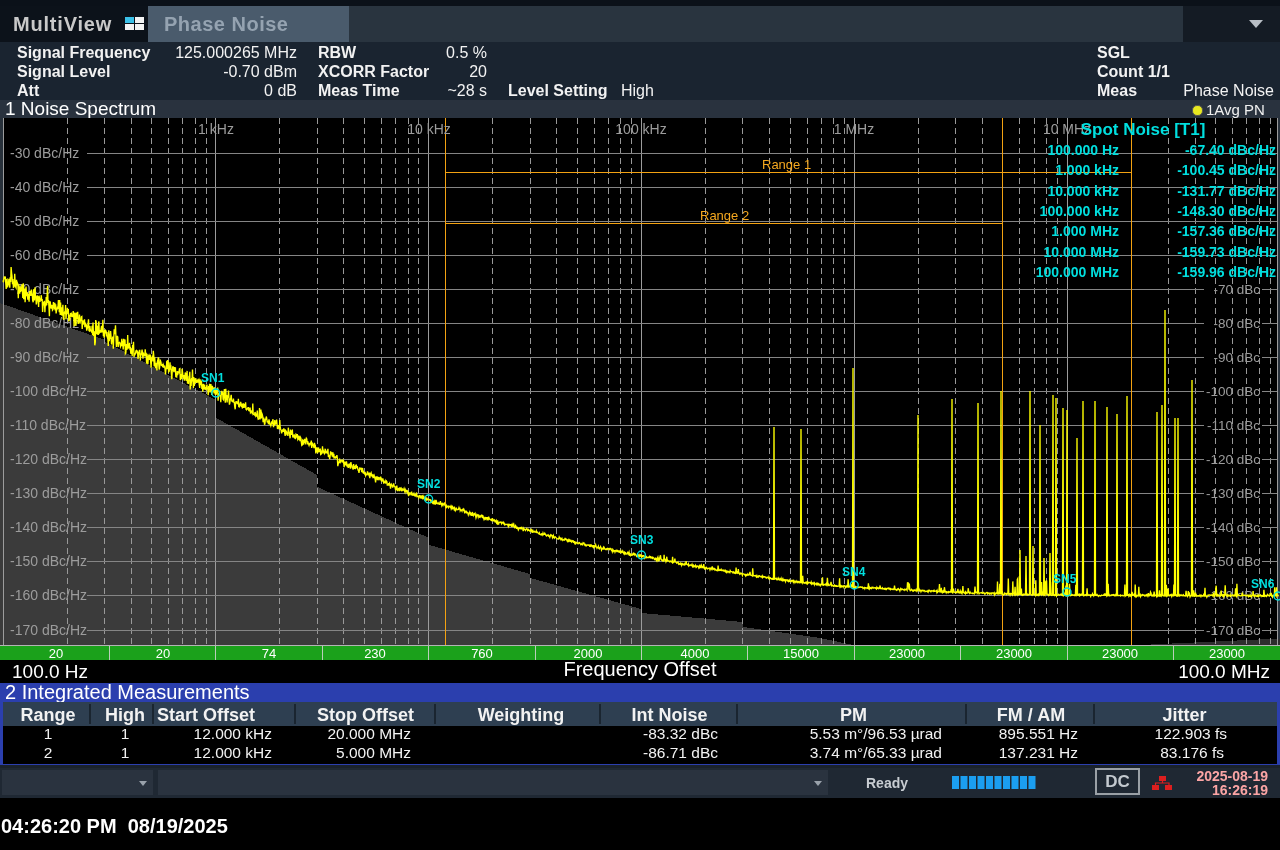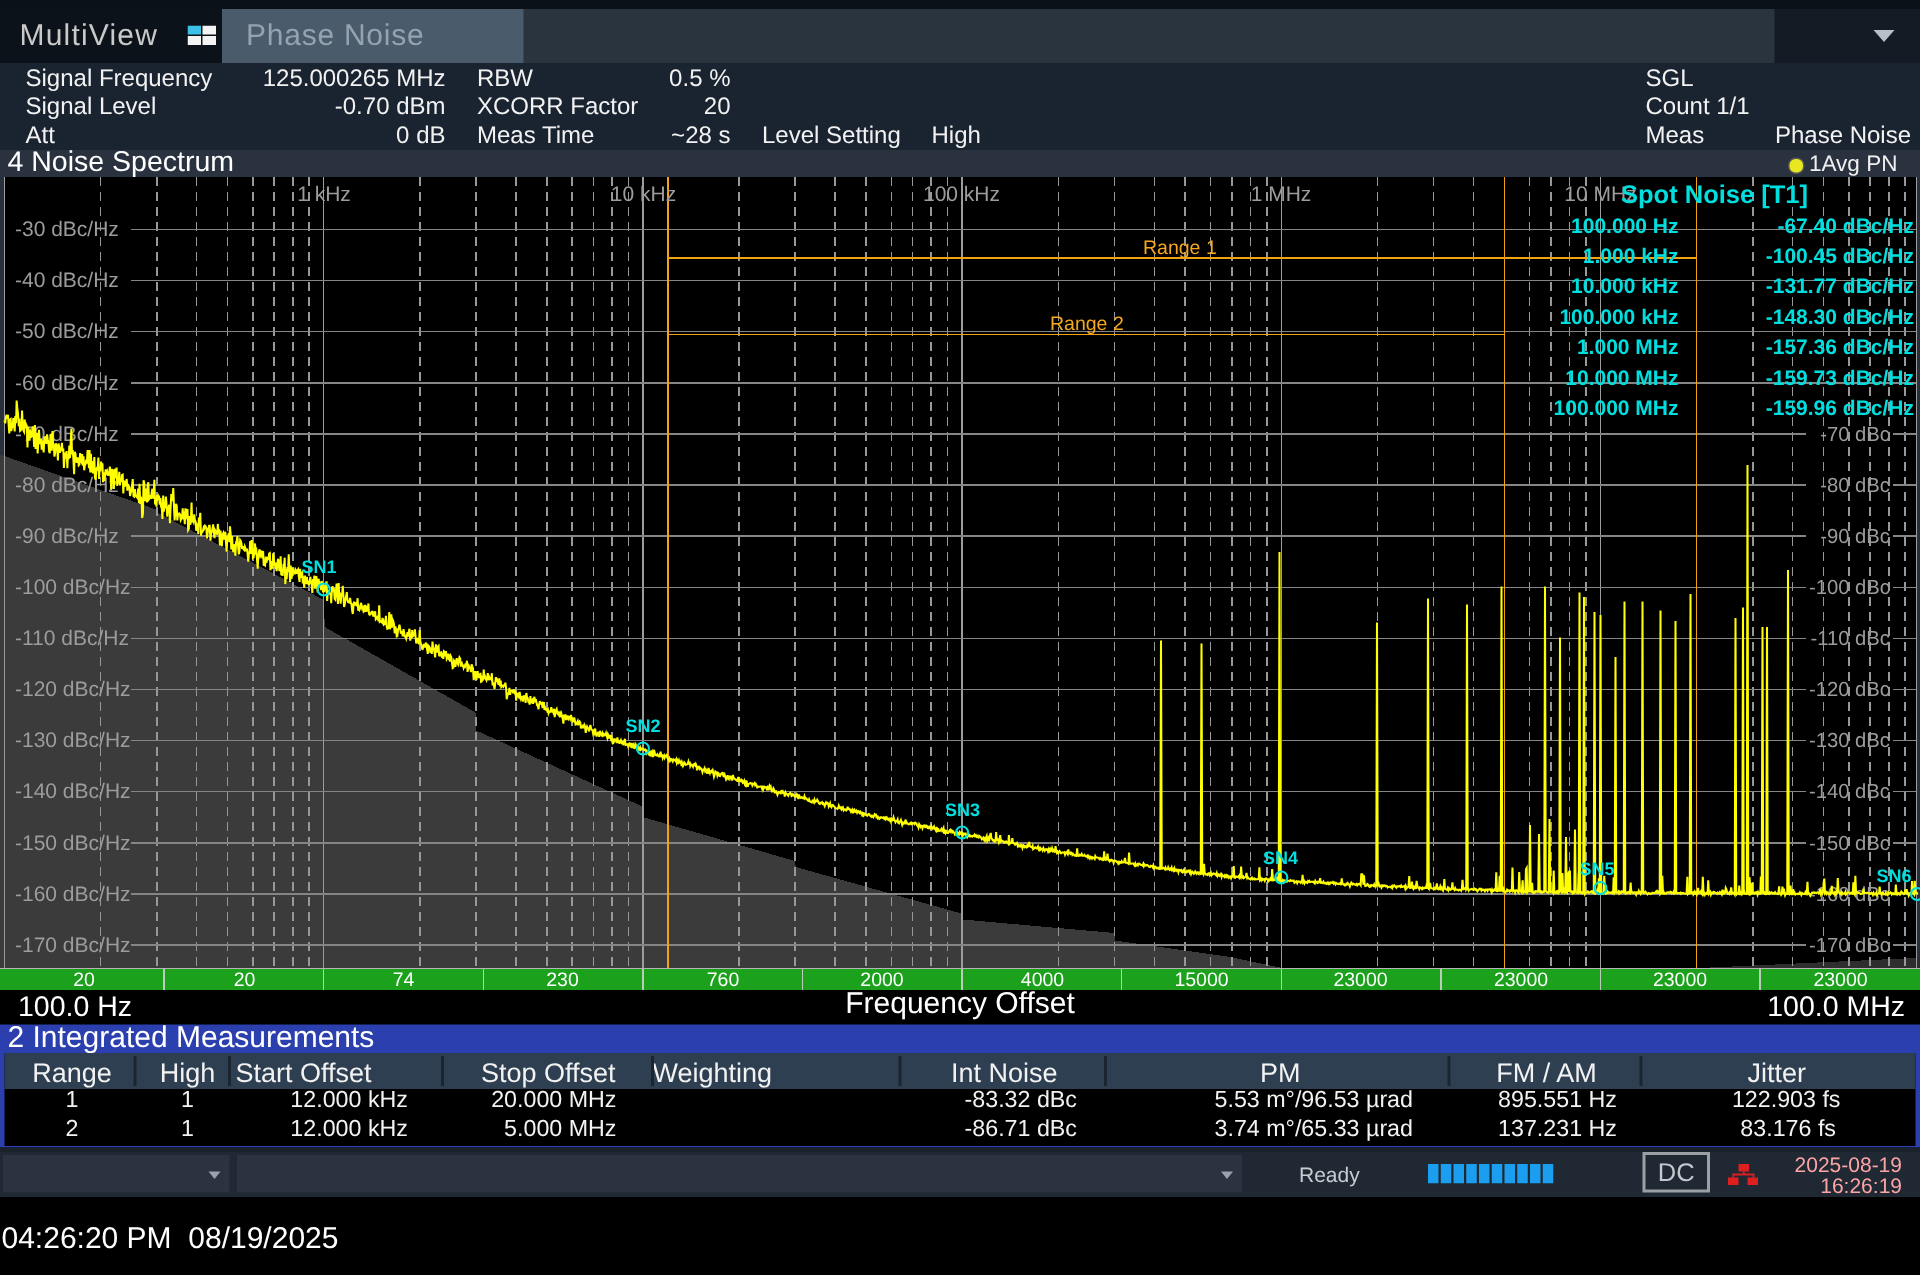--- a/index.html
+++ b/index.html
@@ -1,16 +1,16 @@
 <!DOCTYPE html>
 <html><head><meta charset="utf-8"><style>
 html,body{margin:0;padding:0;background:#000;width:1280px;height:850px;overflow:hidden}
 body{font-family:"Liberation Sans",sans-serif;position:relative}
 .abs{position:absolute}
-.b{font-weight:normal}
+.b{font-weight:bold}
 .r{text-align:right}
 </style></head>
 <body>
 
 <div class="abs" style="left:0;top:0;width:1280px;height:6px;background:#0b1119"></div>
 
 <div class="abs" style="left:0;top:6px;width:1280px;height:36px;background:#29343f"></div>
 <div class="abs" style="left:0;top:6px;width:148px;height:36px;background:#0c121a"></div>
 <div class="abs b" style="left:13px;top:13px;font-size:20px;letter-spacing:0.8px;color:#c9c9c9">MultiView</div>
 <svg class="abs" style="left:125px;top:17px" width="20" height="14">
@@ -44,21 +44,21 @@
   <span class="abs r" style="left:120px;width:177px">0 dB</span>
   <span class="abs b" style="left:318px">Meas Time</span>
   <span class="abs r" style="left:380px;width:107px">~28 s</span>
   <span class="abs b" style="left:508px">Level Setting</span>
   <span class="abs" style="left:621px">High</span>
   <span class="abs b" style="left:1097px">Meas</span>
   <span class="abs r" style="left:1074px;width:200px">Phase Noise</span>
 </div>
 
 <div class="abs" style="left:0;top:100px;width:1280px;height:18px;background:#29323e"></div>
-<div class="abs" style="left:5px;top:99px;font-size:19px;color:#fff;line-height:19px">4 Noise Spectrum</div>
+<div class="abs" style="left:5px;top:99px;font-size:19px;color:#fff;line-height:19px">1 Noise Spectrum</div>
 <div class="abs" style="left:1192px;top:105px;width:9px;height:9px;border-radius:5px;background:#e8e820;border:1px solid #555"></div>
 <div class="abs" style="left:1206px;top:101px;font-size:15px;color:#f0f0f0">1Avg PN</div>
 
 <svg width="1280" height="543" viewBox="0 0 1280 543" style="position:absolute;left:0;top:118px" shape-rendering="crispEdges" text-rendering="optimizeLegibility">
     <rect x="0" y="0" width="1280" height="543" fill="#000"></rect>
     <rect x="0" y="0" width="2.5" height="527" fill="#28313b"></rect>
     <rect x="1278" y="0" width="2" height="527" fill="#28313b"></rect>
     <path d="M0.0,185.0 L105.0,222.0 L105.5,224.0 L216.0,282.0 L216.5,300.0 L317.0,357.0 L317.5,369.0 L429.0,420.0 L429.5,427.0 L530.0,456.0 L530.5,460.0 L641.0,491.0 L641.5,495.0 L743.0,504.0 L743.5,509.0 L820.0,520.0 L858.0,528.0 L858,527.0 L0,527.0 Z" fill="#3b3b3b"></path>
     <path d="M1140,527.0 L1280,520.5 L1280,527.0 Z" fill="#2e2e2e"></path>
     <g stroke-width="1">
@@ -261,21 +261,21 @@
 <div class="abs" style="left:0;top:683px;width:1280px;height:82px;background:#2b3fae"></div>
 <div class="abs" style="left:0;top:765px;width:1280px;height:3px;background:#1a222b"></div>
 <div class="abs" style="left:5px;top:683px;font-size:20px;color:#fff;line-height:18px">2 Integrated Measurements</div>
 <div class="abs" style="left:3px;top:702px;width:1274px;height:62px;background:#000">
   <div class="abs" style="left:0;top:0;width:1274px;height:24px;background:#2e3f51"></div>
   <div class="abs b" style="left:0;top:3px;width:1274px;height:20px;font-size:18px;color:#f2f2f2">
     <span class="abs" style="left:0;width:90px;text-align:center">Range</span>
     <span class="abs" style="left:90px;width:64px;text-align:center">High</span>
     <span class="abs" style="left:154px;width:138px;text-align:left">Start Offset</span>
     <span class="abs" style="left:292px;width:141px;text-align:center">Stop Offset</span>
-    <span class="abs" style="left:432px;width:198px;text-align:left">Weighting</span>
+    <span class="abs" style="left:419px;width:198px;text-align:center">Weighting</span>
     <span class="abs" style="left:597px;width:139px;text-align:center">Int Noise</span>
     <span class="abs" style="left:736px;width:229px;text-align:center">PM</span>
     <span class="abs" style="left:965px;width:126px;text-align:center">FM / AM</span>
     <span class="abs" style="left:1091px;width:181px;text-align:center">Jitter</span>
   </div>
   <svg class="abs" style="left:0;top:0" width="1274" height="24">
     <g stroke="#1a2530" stroke-width="2">
     <line x1="87" y1="2" x2="87" y2="22"></line>
         <line x1="150" y1="2" x2="150" y2="22"></line>
     <line x1="292" y1="2" x2="292" y2="22"></line>

